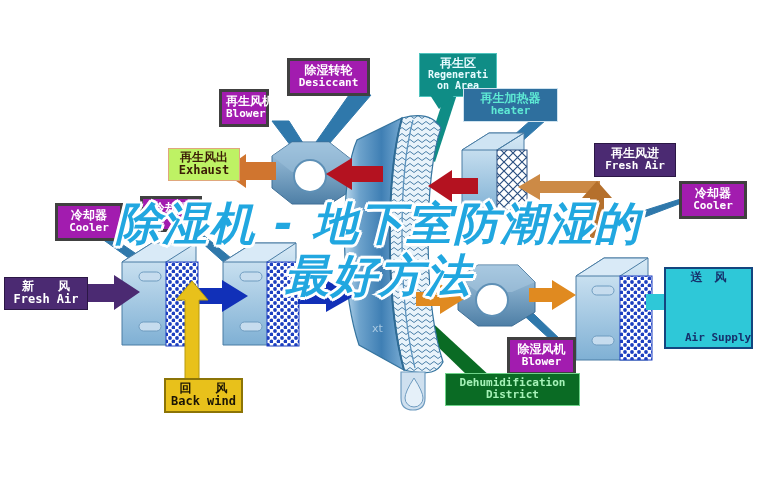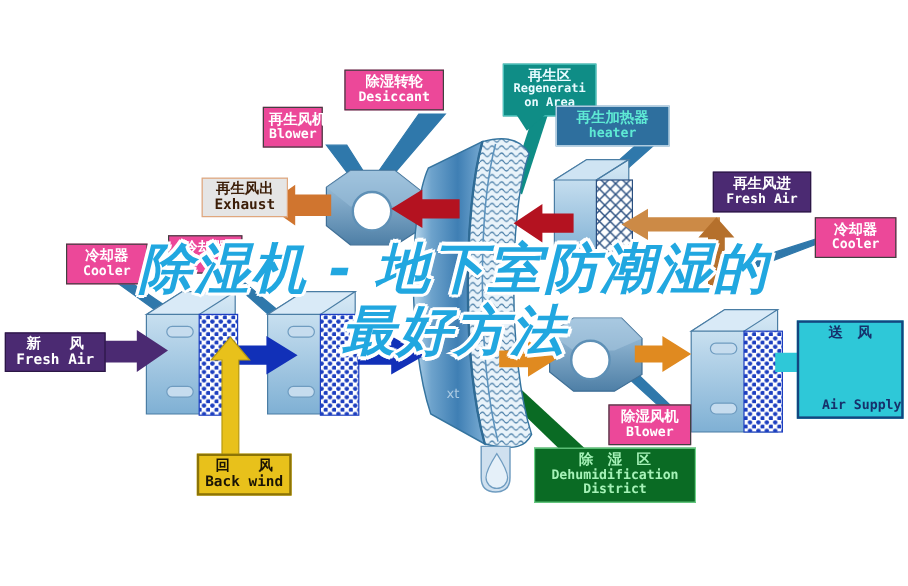--- a/index.html
+++ b/index.html
@@ -26,33 +26,33 @@
     font-weight:700;
   }
   .label .en{
     display:block;
     font-family:"DejaVu Sans Mono","Liberation Mono",monospace;
     font-weight:700;
   }
 
   
   .lab-blue{
-    background:#ec4899;
-    border:1px solid #404040;
+    background:#a21caf;
+    border:3px solid #404040;
     color:#ffffff;
   }
   
   .lab-blue2{
     background:#2e6f9e;
     border:1px solid #cfe3ef;
     color:#5eead4;
   }
   
   .lab-orange{
-    background:#e5e5e5;
+    background:#bef264;
     border:1px solid #e0a77d;
     color:#3a1c06;
   }
   
   .lab-purple{
     background:#4b2a72;
     border:1px solid #2b1745;
     color:#ffffff;
   }
   
@@ -339,21 +339,20 @@
     <span class="cn">回　　风</span>
     <span class="en" style="font-size:12px;">Back wind</span>
   </div>
 
   <div class="label lab-blue" style="left:507px;top:337px;width:69px;padding:3px 4px 4px;font-size:12px;">
     <span class="cn">除湿风机</span>
     <span class="en" style="font-size:11px;">Blower</span>
   </div>
 
   <div class="label lab-green" style="left:445px;top:373px;width:135px;padding:3px 4px 4px;font-size:12px;">
-    <span class="cn">除　湿　区</span>
     <span class="en" style="font-size:11px;">Dehumidification</span>
     <span class="en" style="font-size:11px;">District</span>
   </div>
 
   <div class="label lab-cyan" style="left:664px;top:267px;width:89px;padding:2px 19px 3px;font-size:12px;">
     <span class="cn">送　风</span>
     <span class="en" style="font-size:11px;margin-top:48px;">Air Supply</span>
   </div>
 
   <div class="wm" style="left:372px;top:322px;">xt</div>

